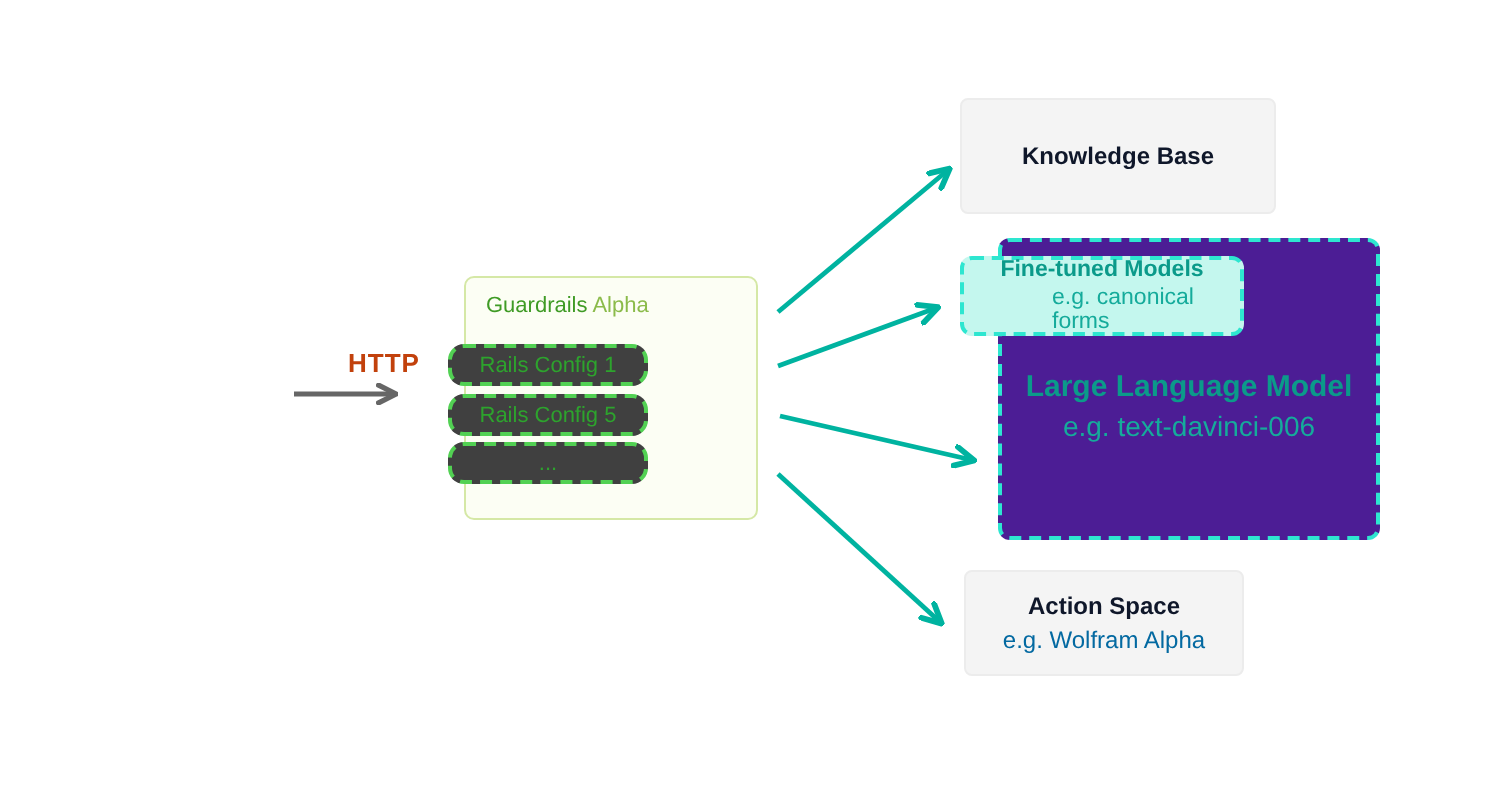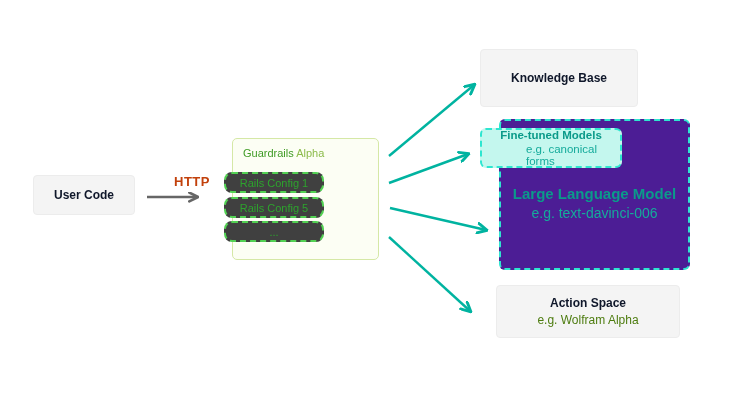--- a/index.html
+++ b/index.html
@@ -12,21 +12,21 @@
   }
   .abs{position:absolute;box-sizing:border-box;}
   .gray-box{
     background:#f4f4f4;
     border:1px solid #ececec;
     border-radius:4px;
     display:flex;flex-direction:column;align-items:center;justify-content:center;
     color:#565656;
   }
   .gray-box .title{font-weight:bold;font-size:12px;color:#0f172a;}
-  .gray-box .subtitle{font-size:12px;color:#4d7c0f;margin-top:3px;}
+  .gray-box .subtitle{font-size:12px;color:#0369a1;margin-top:3px;}
   #http-label{
     left:164px;top:174px;width:56px;
     text-align:center;font-weight:bold;font-size:13px;color:#c2410c;
     letter-spacing:0.5px;
   }
   #server-box{
     left:232px;top:138px;width:147px;height:122px;
     background:#fcfef4;
     border:1px solid #d5e8a6;
     border-radius:5px;
@@ -62,21 +62,21 @@
   #llm-subtitle{font-size:14px;color:#15ab9b;margin-top:3px;}
   #finetuned-box{
     left:480px;top:128px;width:142px;height:40px;
     background:#c4f7ee;
     border:2px dashed #2ee6d0;
     border-radius:6px;
     display:flex;flex-direction:column;align-items:center;justify-content:center;
   }
   #finetuned-title{font-size:11.5px;font-weight:bold;color:#0b9a8a;}
   #finetuned-subtitle{font-size:11.5px;color:#15ab9b;margin-top:2px;margin-left:44px;}
-  #action-box{left:496px;top:285px;width:184px;height:53px;align-items:center;}
+  #action-box{left:482px;top:285px;width:140px;height:53px;align-items:center;}
   #arrow-layer{position:absolute;left:0;top:0;pointer-events:none;}
 </style>
 </head>
 <body>
 
 <div id="canvas">
 
   <svg id="arrow-layer" width="750" height="402" viewBox="0 0 750 402">
     <defs>
       <marker id="head-gray" viewBox="0 0 10 10" refX="8" refY="5" markerWidth="11" markerHeight="11" orient="auto" markerUnits="userSpaceOnUse">
@@ -86,23 +86,20 @@
         <path d="M1,1 L9,5 L1,9" fill="none" stroke="#00b3a0" stroke-width="2.4" stroke-linecap="round" stroke-linejoin="round"></path>
       </marker>
     </defs>
     <line x1="147" y1="197" x2="197" y2="197" stroke="#666666" stroke-width="2.4" marker-end="url(#head-gray)"></line>
     <line x1="389" y1="156" x2="474" y2="85" stroke="#00b3a0" stroke-width="2.4" marker-end="url(#head-teal)"></line>
     <line x1="389" y1="183" x2="468" y2="154" stroke="#00b3a0" stroke-width="2.4" marker-end="url(#head-teal)"></line>
     <line x1="390" y1="208" x2="486" y2="230" stroke="#00b3a0" stroke-width="2.4" marker-end="url(#head-teal)"></line>
     <line x1="389" y1="237" x2="470" y2="311" stroke="#00b3a0" stroke-width="2.4" marker-end="url(#head-teal)"></line>
   </svg>
 
-  <div class="abs gray-box" style="left:33px;top:175px;width:102px;height:40px;">
-    <span class="title">User Code</span>
-  </div>
 
   <div class="abs" id="http-label">HTTP</div>
 
   <div class="abs" id="server-box">
     <div id="server-title">
       <span class="strong">Guardrails</span><span> Alpha</span>
     </div>
   </div>
   <div class="abs rail" id="rail-1">
     <span>Rails Config 1</span>

